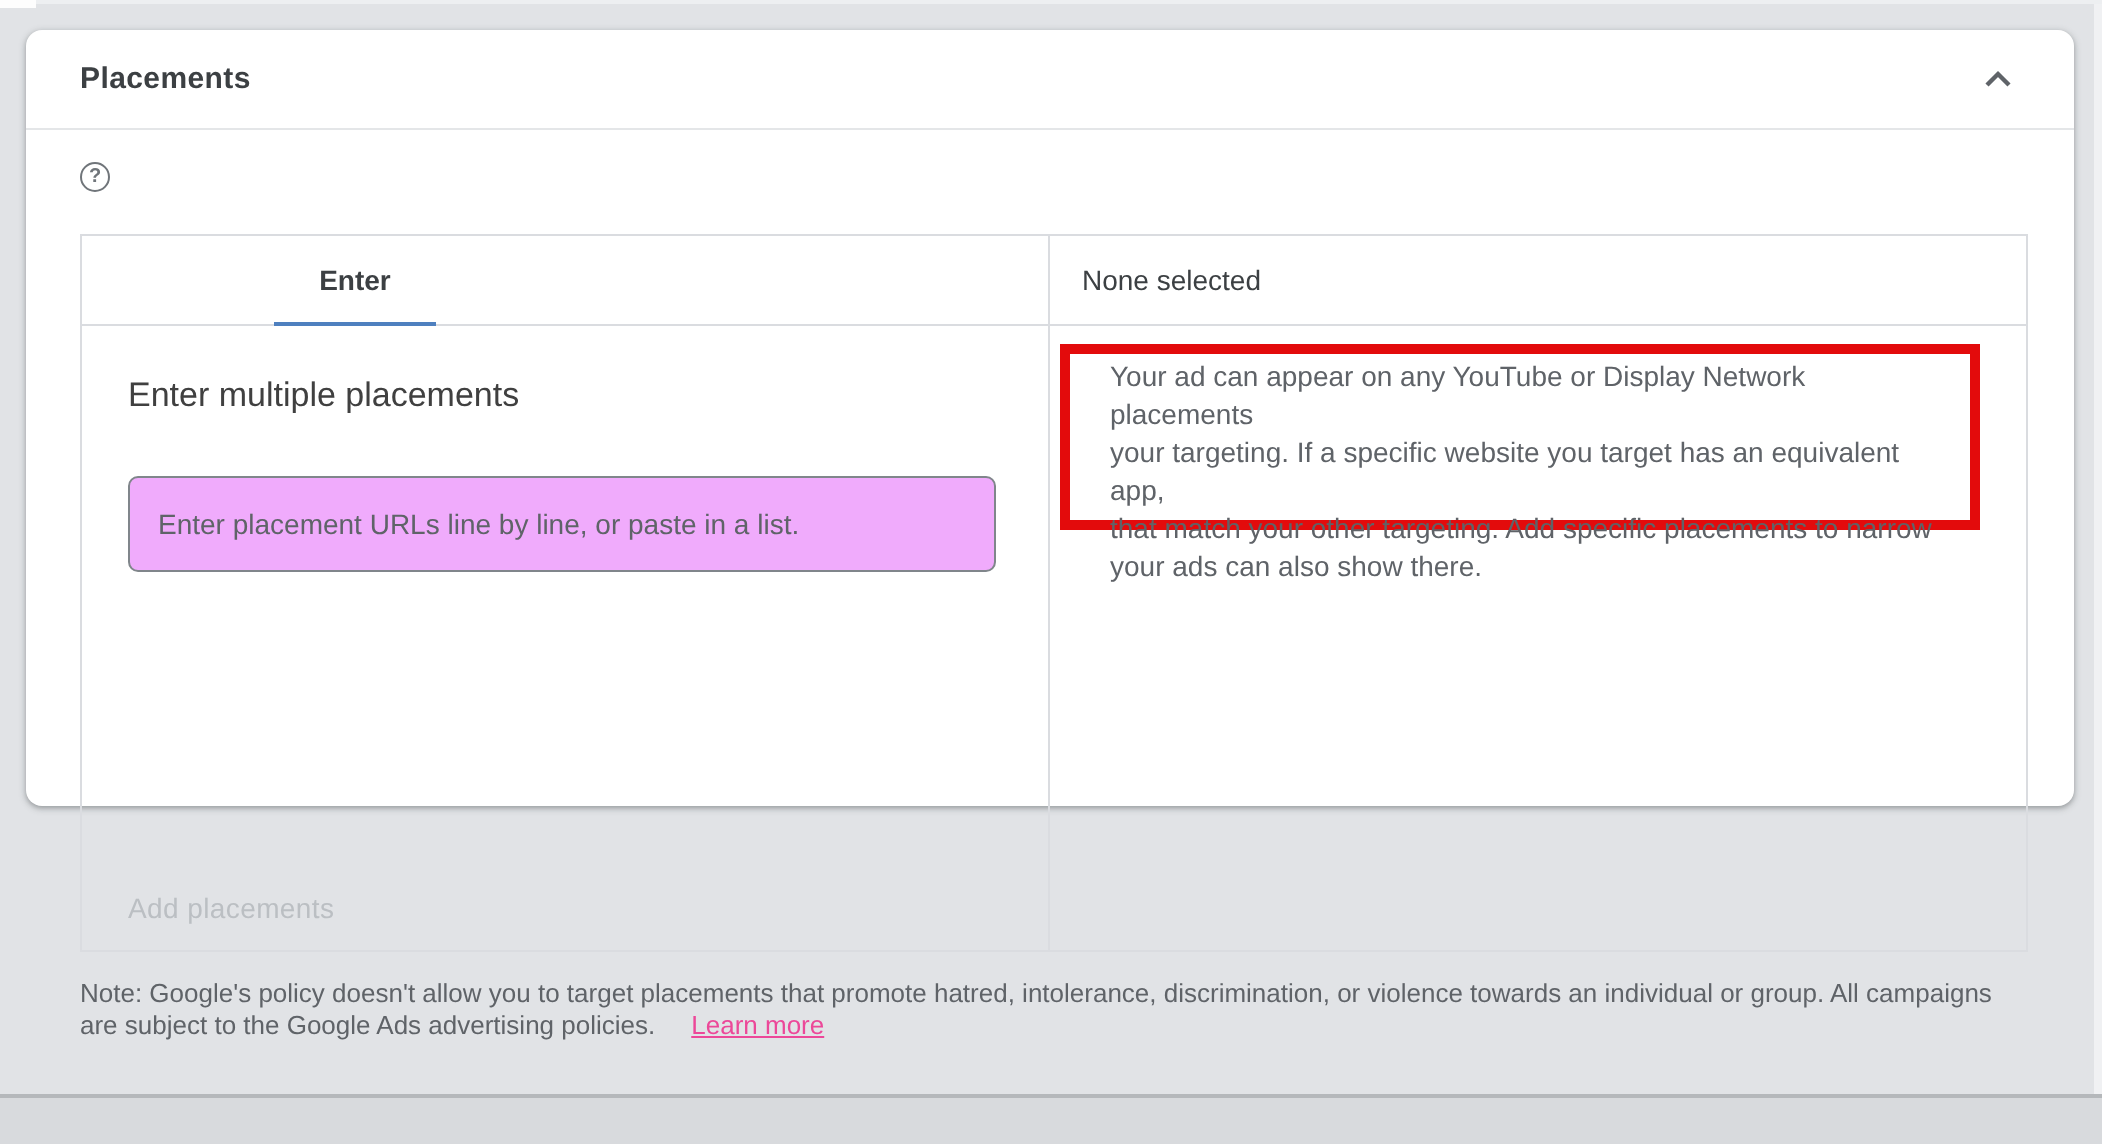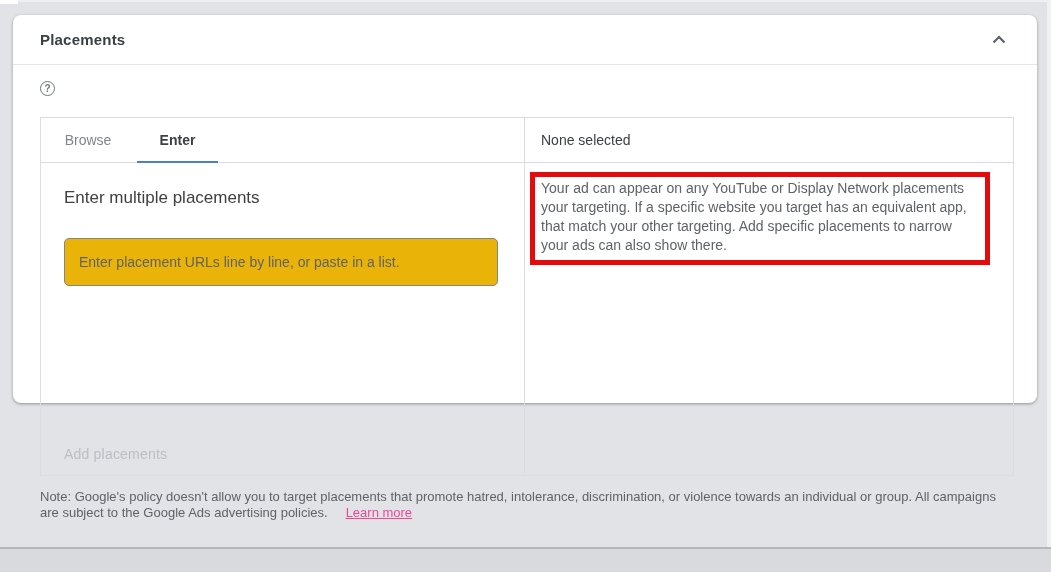--- a/index.html
+++ b/index.html
@@ -40,32 +40,32 @@
   .tabbar { position: relative; height: 45px; border-bottom: 1px solid #dadce0; }
   .tab { position: absolute; top: 0; height: 44px; display: flex; align-items: center; justify-content: center; font-size: 14px; cursor: pointer; }
   .tab-browse { left: 13px; width: 68px; color: #80868b; }
   .tab-enter  { left: 96px; width: 81px; color: #3c4043; font-weight: 700; }
   .tab-enter .underline { position: absolute; left: 0; right: 0; bottom: -1px; height: 2px; background: #4e80bf; }
 
   .left-label { position: absolute; top: 70px; left: 23px; font-size: 17px; color: #404040; }
   .url-input {
     position: absolute; top: 120px; left: 23px; width: 434px; height: 48px;
     border: 1px solid #80868b; border-radius: 5px; font-family: "Liberation Sans", sans-serif;
-    font-size: 14px; color: #3c4043; padding: 0 14px; outline: none; background: #eab308;
+    font-size: 14px; color: #3c4043; padding: 0 14px; outline: none; background: #f0abfc;
   }
   .url-input::placeholder { color: #5f6368; opacity: 1; }
   .add-btn {
     position: absolute; left: 23px; bottom: 13px; background: none; border: none;
     font-family: "Liberation Sans", sans-serif; font-size: 14px; color: #bbbfc3; letter-spacing: .2px;
   }
 
   .right-header { height: 45px; border-bottom: 1px solid #dadce0; display: flex; align-items: center; padding-left: 16px; font-size: 14px; color: #3c4043; }
   .annotation-box {
     position: absolute; left: 5px; top: 54px; width: 460px; height: 93px;
-    border: 5px solid #e30b0c; padding: 2px 8px 0 6px;
+    border: 5px solid #e30b0c; padding: 2px 8px 0 20px;
   }
   .annotation-box .desc-line { display: block; font-size: 14px; line-height: 19px; color: #5f6368; }
 
   .note { position: absolute; left: 27px; top: 474px; width: 970px; font-size: 13px; line-height: 16px; color: #5f6368; }
   .note a { color: #ec4899; text-decoration: underline; cursor: pointer; margin-left: 18px; }
 </style>
 </head>
 <body>
 
 <div class="top-highlight"></div>
@@ -85,21 +85,20 @@
   </div>
 
   <div class="subtitle-row">
     <span class="help-circle">?</span>
   </div>
 
   <div class="picker">
 
     <div class="left-panel">
       <div class="tabbar">
-        <div class="tab tab-browse">Browse</div>
         <div class="tab tab-enter">
           <span>Enter</span>
           <span class="underline"></span>
         </div>
       </div>
       <div class="left-label">Enter multiple placements</div>
       <input type="text" class="url-input" placeholder="Enter placement URLs line by line, or paste in a list." style="">
       <button class="add-btn">Add placements</button>
     </div>
 

